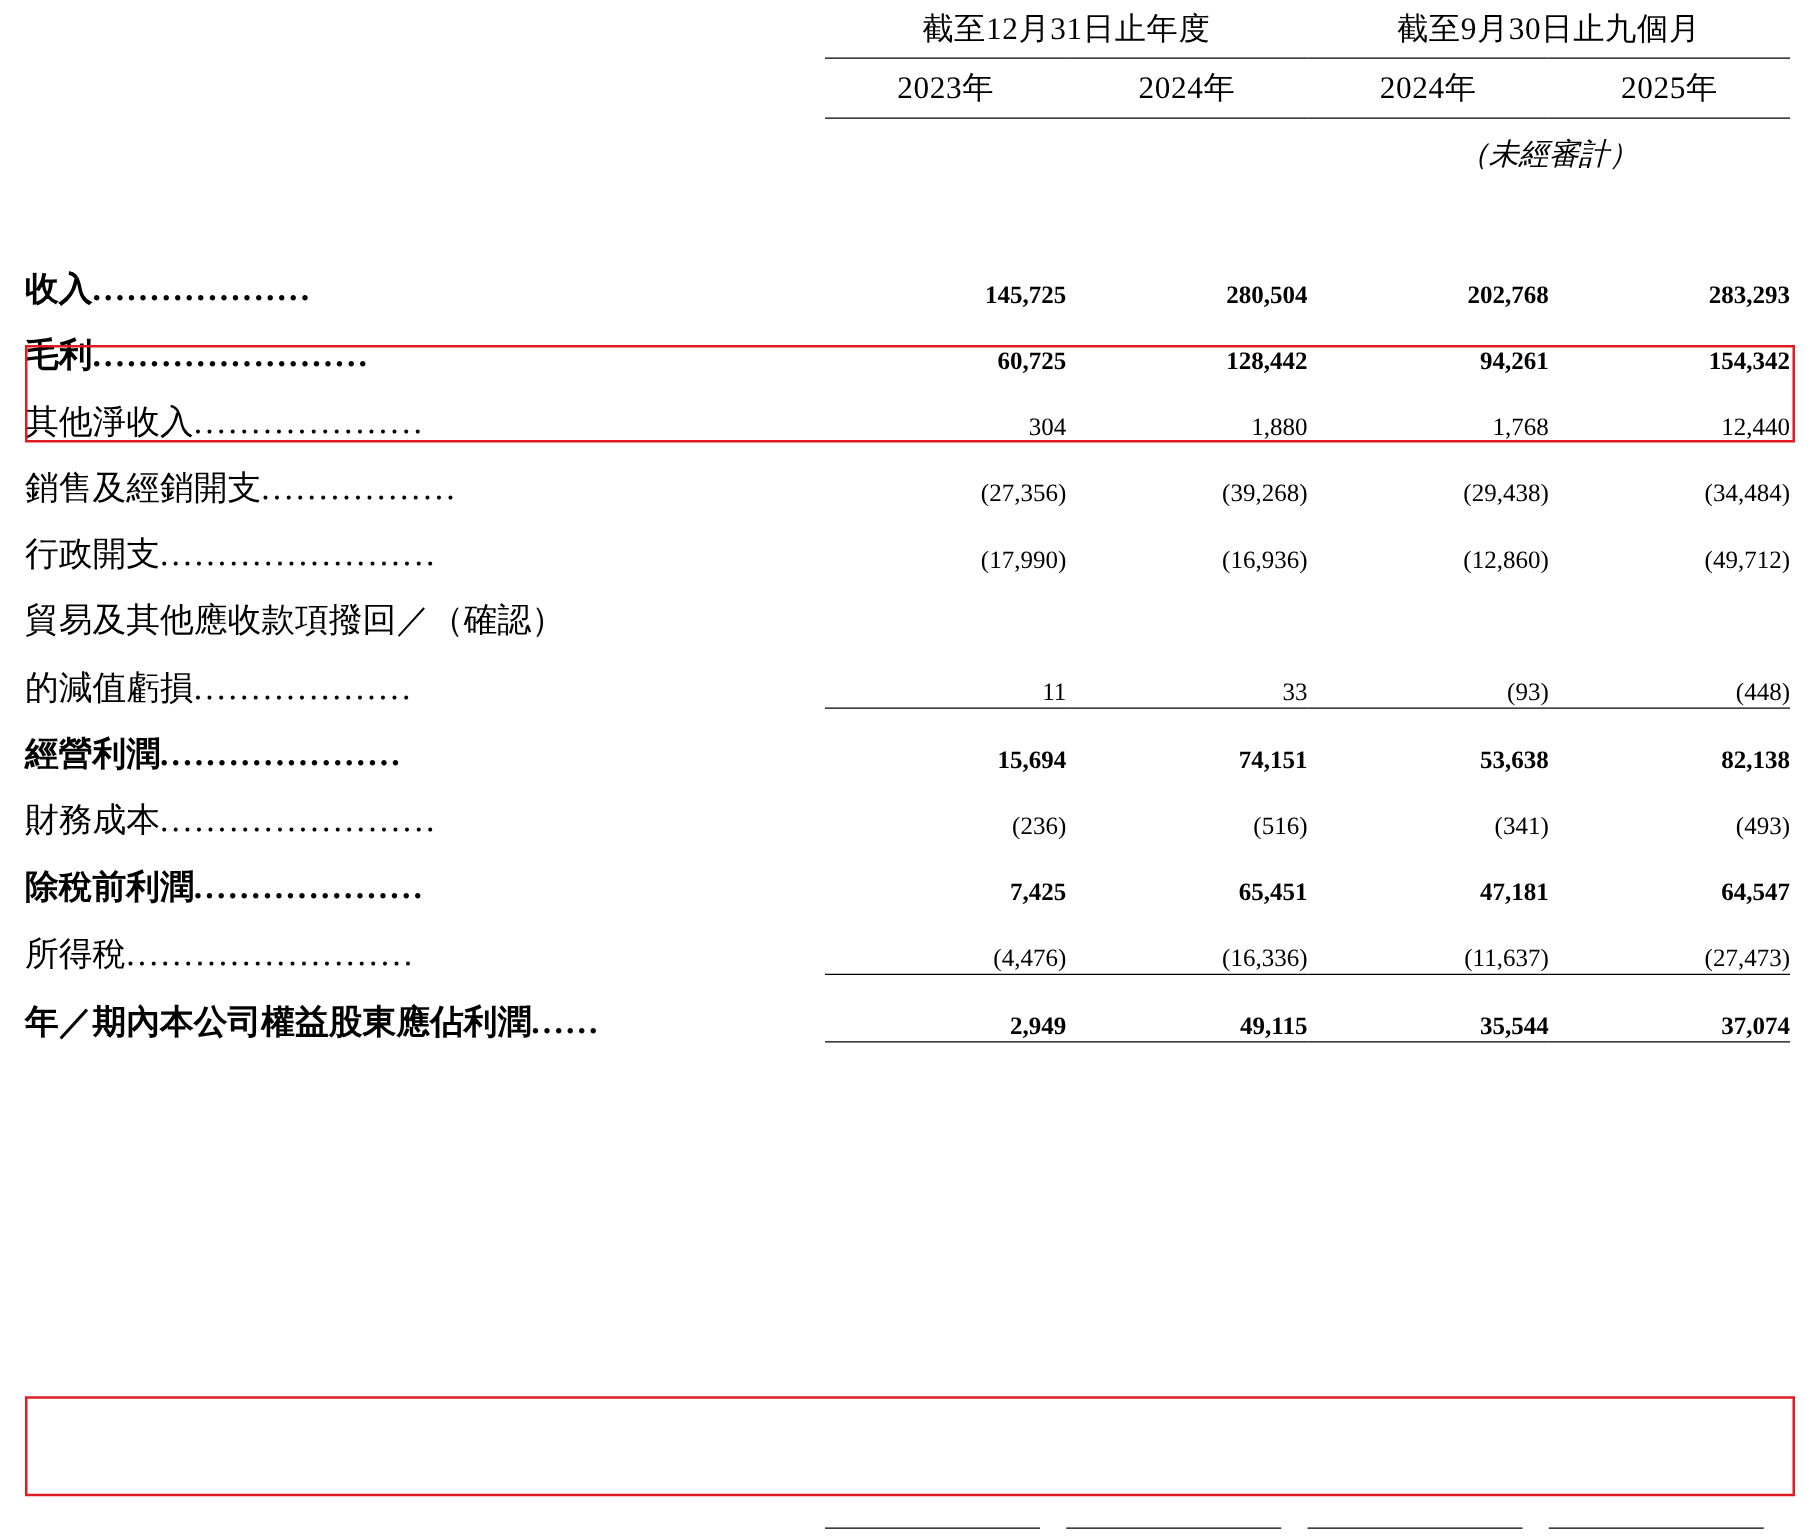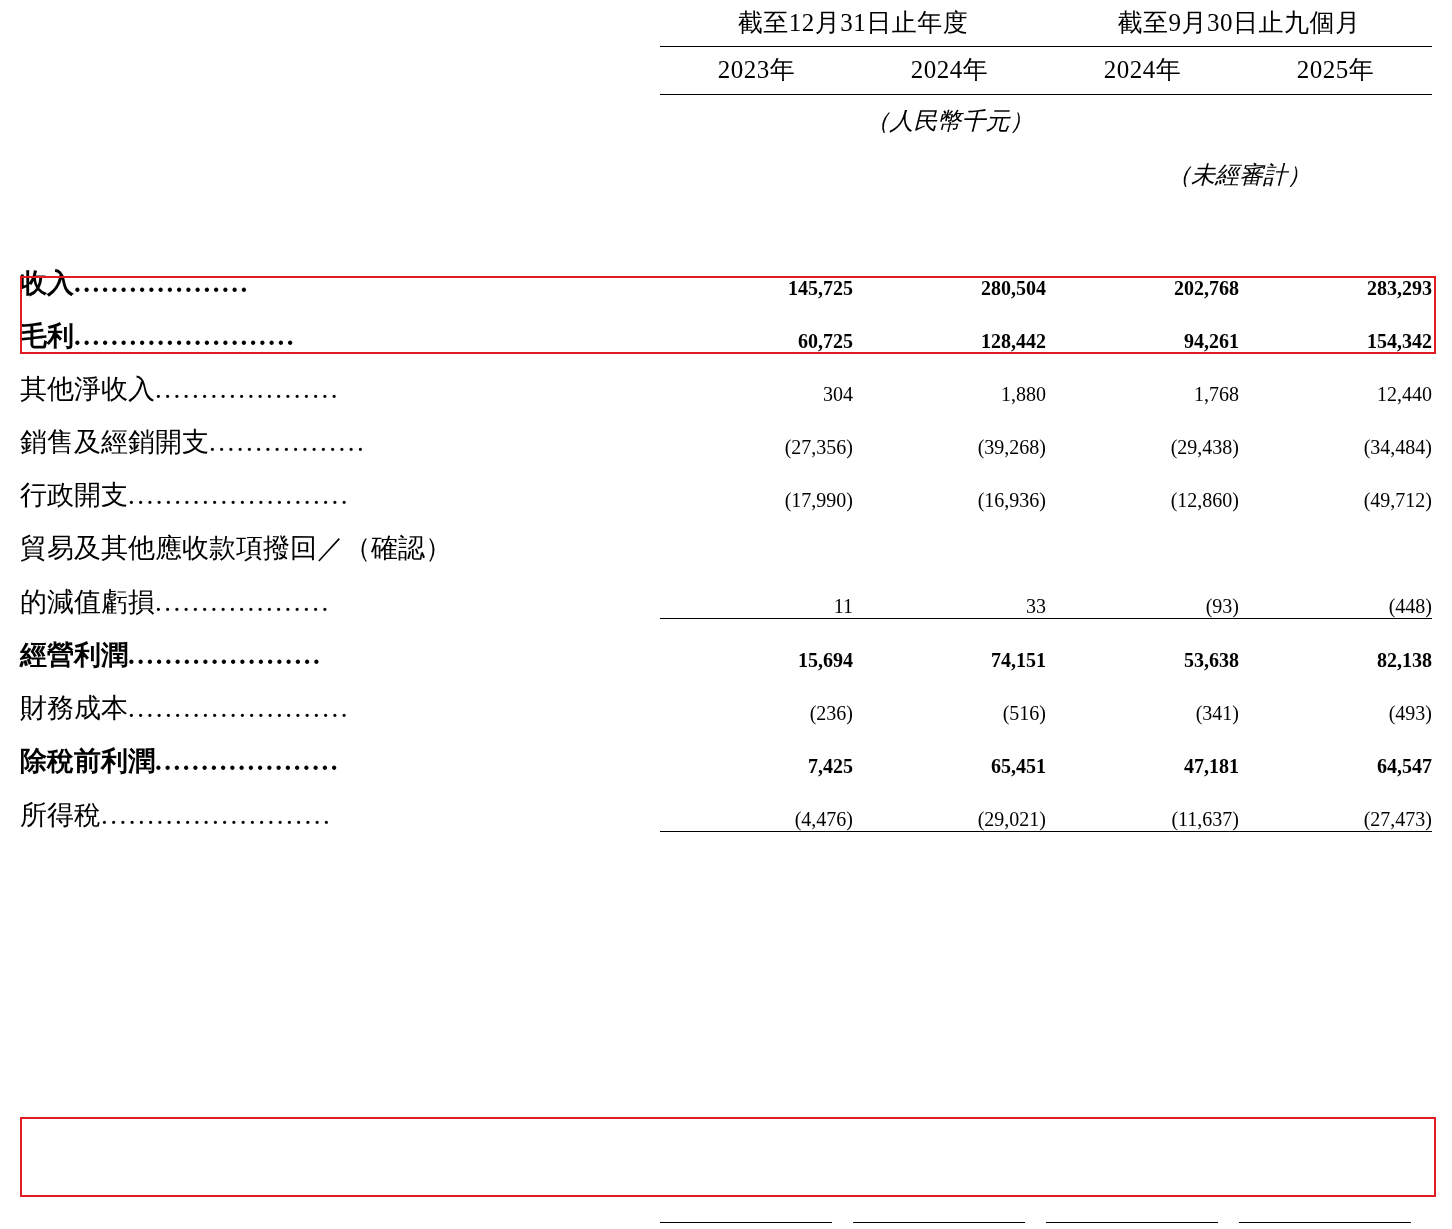--- a/index.html
+++ b/index.html
@@ -148,25 +148,20 @@
       </tr>
 
       <tr class="yr-head">
         <td></td>
         <td class="yr-cell">2023年</td>
         <td class="yr-cell">2024年</td>
         <td class="yr-cell">2024年</td>
         <td class="yr-cell">2025年</td>
       </tr>
 
-      <tr class="unit-row">
-        <td></td>
-        <td colspan="3" class="unit-note">（人民幣千元）</td>
-        <td></td>
-      </tr>
 
       <tr class="audit-row">
         <td></td>
         <td></td>
         <td></td>
         <td colspan="2" class="audit-note">（未經審計）</td>
       </tr>
 
       <tr class="gap-row">
         <td></td>
@@ -254,25 +249,32 @@
         <td class="lbl"><span>除稅前利潤</span><span class="dots">....................</span></td>
         <td class="num">7,425</td>
         <td class="num">65,451</td>
         <td class="num">47,181</td>
         <td class="num">64,547</td>
       </tr>
 
       <tr class="data-row">
         <td class="lbl"><span>所得稅</span><span class="dots">.........................</span></td>
         <td class="num ruled">(4,476)</td>
-        <td class="num ruled">(29,021)</td>
+        <td class="num ruled">(16,336)</td>
         <td class="num ruled">(11,637)</td>
         <td class="num ruled">(27,473)</td>
       </tr>
 
+      <tr class="data-row bold">
+        <td class="lbl"><span>年／期內本公司權益股東應佔利潤</span><span class="dots">......</span></td>
+        <td class="num ruled">2,949</td>
+        <td class="num ruled">49,115</td>
+        <td class="num ruled">35,544</td>
+        <td class="num ruled">37,074</td>
+      </tr>
     </tbody>
   </table>
 
   <div class="dbl-under" style="left:660px; top:1222px; width:172px;"></div>
   <div class="dbl-under" style="left:853px; top:1222px; width:172px;"></div>
   <div class="dbl-under" style="left:1046px; top:1222px; width:172px;"></div>
   <div class="dbl-under" style="left:1239px; top:1222px; width:172px;"></div>
 
   <div class="hl-box" id="hl-revenue"></div>
   <div class="hl-box" id="hl-profit"></div>

